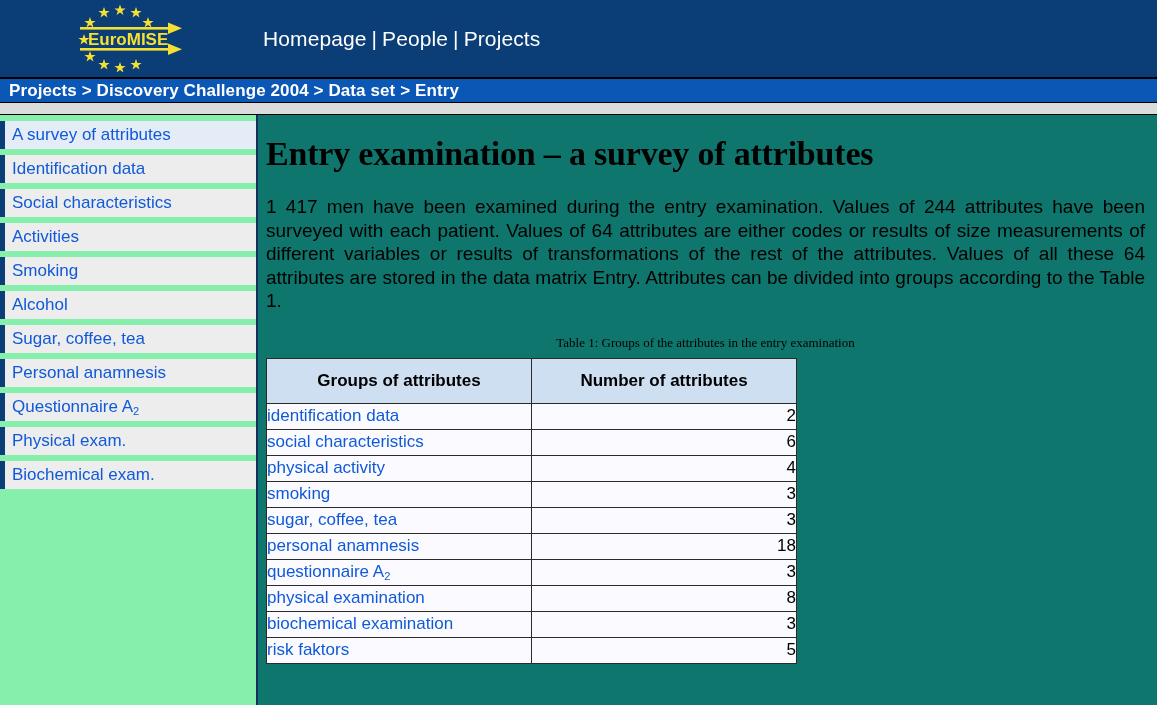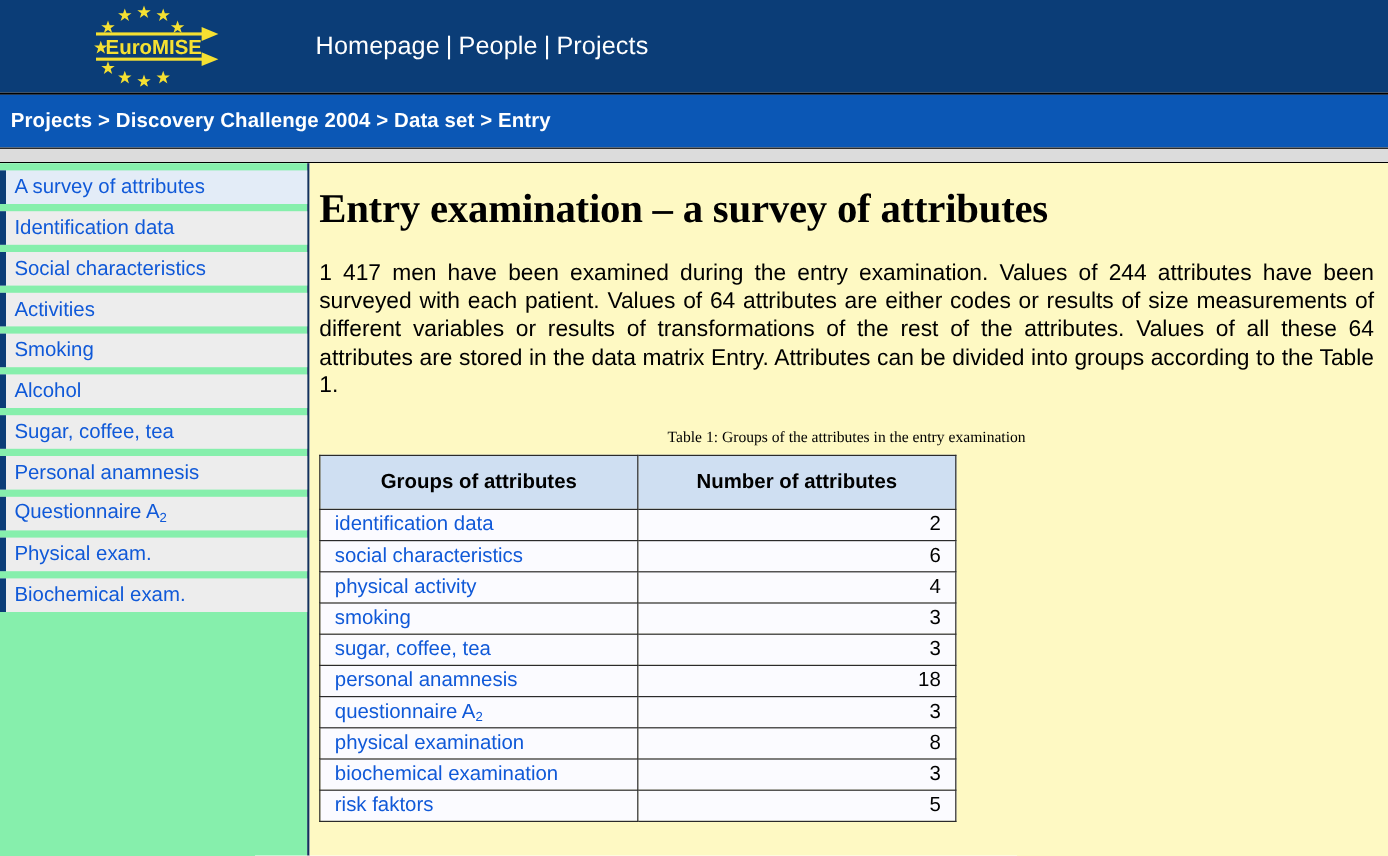--- a/index.html
+++ b/index.html
@@ -41,21 +41,21 @@
   }
   .top-nav span.navlink { color:#ffffff; }
   .top-nav span.sep { color: #ffffff; padding: 0 5px; }
 
   
   .crumb-rule-top {
     height: 2px;
     background: #000000;
   }
   .crumb-bar {
-    height: 44px;
+    height: 23px;
     background: #0b57b5;
     color: #ffffff;
     font-weight: bold;
     font-size: 17px;
     display: flex;
     align-items: center;
     padding-left: 9px;
     letter-spacing: 0.1px;
   }
   .gray-strip {
@@ -108,21 +108,21 @@
   }
 
   .divider {
     width: 2px;
     flex: 0 0 2px;
     background: #14315e;
   }
 
   .content {
     flex: 1;
-    background: #fef9c3;
+    background: #0f766e;
     padding: 0 12px 0 8px;
     min-width: 0;
   }
   h1.page-title {
     font-family: "Liberation Serif", serif;
     font-weight: bold;
     font-size: 34px;
     margin: 20px 0 0 0;
     color: #000000;
     letter-spacing: -0.2px;
@@ -145,21 +145,21 @@
   
   table.attr-table {
     border-collapse: collapse;
     width: 531px;
     table-layout: fixed;
     border: 1px solid #000000;
   }
   table.attr-table th,
   table.attr-table td {
     border: 1px solid #2b2b2b;
-    padding: 0 12px;
+    padding: 0 0;
   }
   table.attr-table th {
     background: #cfdff2;
     font-size: 17px;
     font-weight: bold;
     text-align: center;
     height: 45px;
     color: #000000;
     line-height: 20px;
   }

